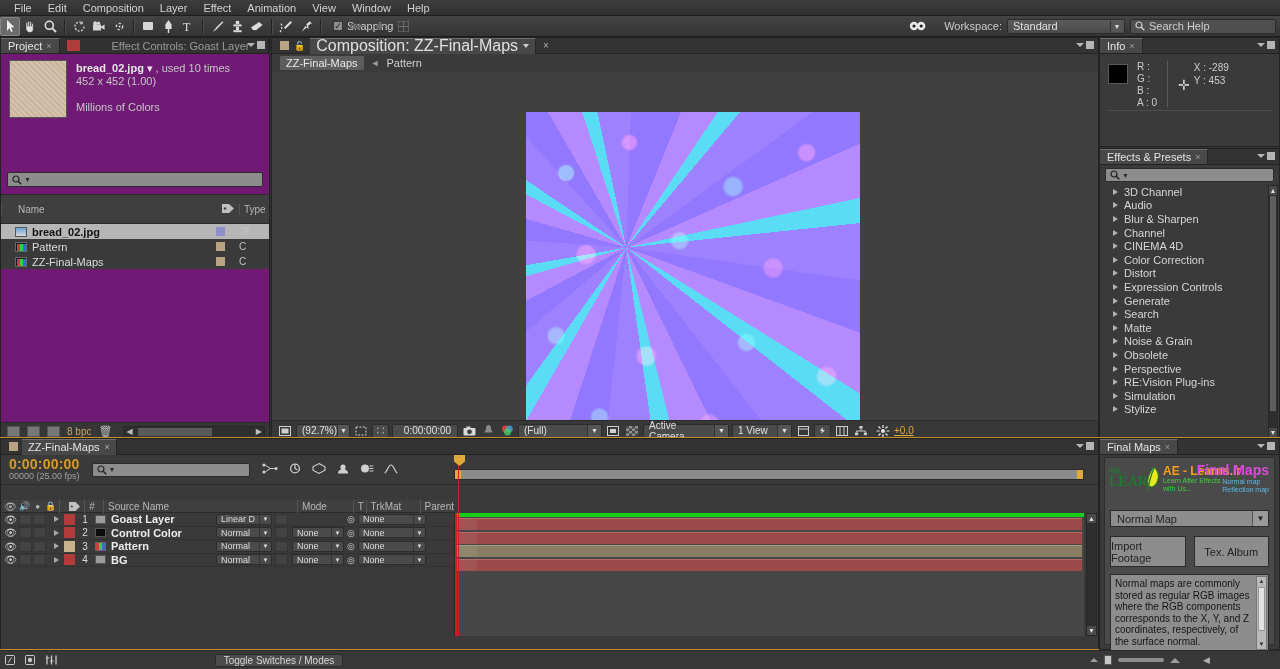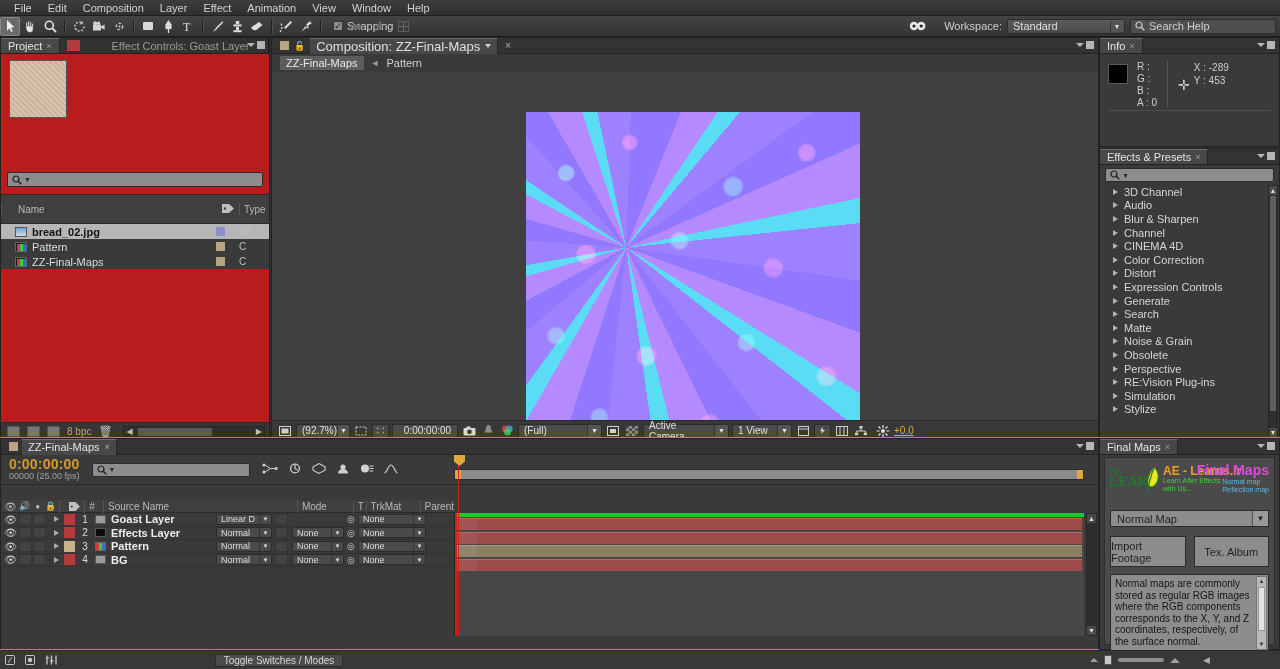--- a/index.html
+++ b/index.html
@@ -75,21 +75,21 @@
   .tab.sel{ background:#484848; color:#e4e4e4; border-top:1px solid #6d6d6d; }
   .tab.inactive{ background:#323232; color:#9a9a9a; }
   .tab .x{ font-size:9px; color:#9b9b9b; }
   .panelmenu{
     position:absolute; right:4px; top:3px; display:flex; align-items:center; gap:2px;
   }
   .pm-tri{ width:0;height:0;border-left:4px solid transparent;border-right:4px solid transparent;border-top:4px solid #b5b5b5; }
   .pm-box{ width:8px;height:8px;background:#b5b5b5; }
 
   
-  #project-panel{ left:0; top:37px; width:270px; height:404px; background:#b91c1c; }
+  #project-panel{ left:0; top:37px; width:270px; height:404px; background:#701a75; }
   .proj-preview{ height:118px; display:flex; padding:6px 8px; gap:9px; }
   .thumb{ width:58px; height:58px; border:1px solid #555;
           background:
             repeating-linear-gradient(45deg,#d6c2ae 0 2px,#c8b39c 2px 4px),
             radial-gradient(circle at 30% 30%,#e3d2c0,#b79e86);
   }
   .proj-meta{ padding-top:2px; line-height:13px; }
   .proj-title{ font-weight:bold; color:#e6e6e6; font-size:11px; }
   .proj-sub{ color:#c6c6c6; font-size:11px; }
   .proj-bits{ color:#c6c6c6; font-size:11px; margin-top:13px; }
@@ -120,21 +120,21 @@
   .pf-ic{ width:13px;height:11px;background:#777;border:1px solid #555; }
   .pf-scroll{ flex:1; height:12px; background:#2f2f2f; border:1px solid #262626; margin:0 4px;
               display:flex; align-items:center; position:relative; }
   .pf-thumbbar{ position:absolute; left:14px; width:74px; top:1px; bottom:1px; background:#5a5a5a; }
 
   
   #comp-panel{ left:271px; top:37px; width:828px; height:404px; background:#3a3a3a; }
   .comp-tabbar{ height:16px; background:#333; display:flex; align-items:center; position:relative; border-bottom:1px solid #242424;}
   .comp-tab{
     display:flex; align-items:center; gap:5px; height:16px; padding:0 6px;
-    background:#484848; color:#e0e0e0; font-size:13px; border-right:1px solid #262626;
+    background:#484848; color:#e0e0e0; font-size:16px; border-right:1px solid #262626;
     border-top:1px solid #6f6f6f;
   }
   .comp-sw{ width:9px;height:9px;background:#b8a483; }
   .lock{ font-size:9px; color:#caa04e; }
   .minitri{ width:0;height:0;border-left:3px solid transparent;border-right:3px solid transparent;border-top:4px solid #cfcfcf; }
   .crumbbar{ height:18px; background:#3a3a3a; display:flex; align-items:center; gap:7px; padding-left:8px; font-size:11px; }
   .crumb-cur{ background:#5d5d5d; padding:1px 6px; color:#e8e8e8; border-radius:1px; }
   .crumb-arrow{ color:#9b9b9b; font-size:9px; }
   .crumb-nxt{ color:#cfcfcf; }
   .comp-stage{ position:absolute; left:0; right:0; top:34px; bottom:20px; background:#404040; }
@@ -450,20 +450,29 @@
         <span style="flex:1"></span>
       </div>
       <div class="panelmenu">
         <div class="pm-tri"></div>
         <div class="pm-box"></div>
       </div>
     </div>
 
     <div class="proj-preview">
       <div class="thumb"></div>
+      <div class="proj-meta">
+        <div class="proj-title">
+          <span>bread_02.jpg</span>
+          <span style="font-weight:normal">▾</span>
+          <span style="font-weight:normal;color:#c6c6c6">, used 10 times</span>
+        </div>
+        <div class="proj-sub">452 x 452 (1.00)</div>
+        <div class="proj-bits">Millions of Colors</div>
+      </div>
     </div>
 
     <div class="proj-search">
       <svg width="10" height="10" viewBox="0 0 10 10">
           <circle cx="4" cy="4" r="3" fill="none" stroke="#1f1f1f" stroke-width="1.2"></circle>
           <line x1="6.2" y1="6.2" x2="9.3" y2="9.3" stroke="#1f1f1f" stroke-width="1.4"></line>
         </svg>
       <span style="font-size:7px">▼</span>
       <span></span>
     </div>
@@ -906,21 +915,21 @@
       </div>
 
       <div class="lrow">
         <span class="eye">👁</span>
         <span class="sq"></span>
         <span class="sq"></span>
         <span class="tri"></span>
         <span class="clr" style="background:#b43b3b"></span>
         <span class="num">2</span>
         <span class="lic" style="background:#0c0c0c;border:1px solid #555"></span>
-        <span class="lname">Effects Layer</span>
+        <span class="lname">Control Color</span>
         <span class="mini-combo" style="width:56px">
           <span>Normal</span>
           <span class="arr">▼</span>
         </span>
         <span class="sq" style="margin-left:3px"></span>
         <span class="mini-combo" style="width:52px;margin-left:3px">
           <span>None</span>
           <span class="arr">▼</span>
         </span>
         <span style="width:14px;text-align:center;font-size:9px;color:#cfcfcf">◎</span>

